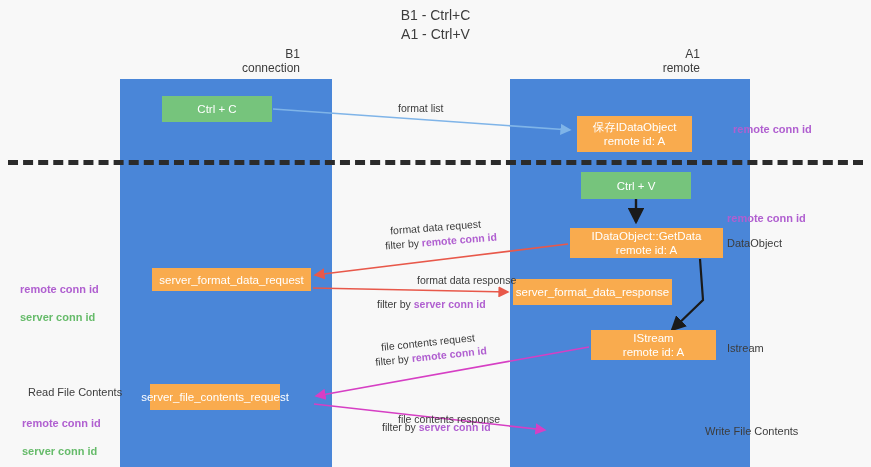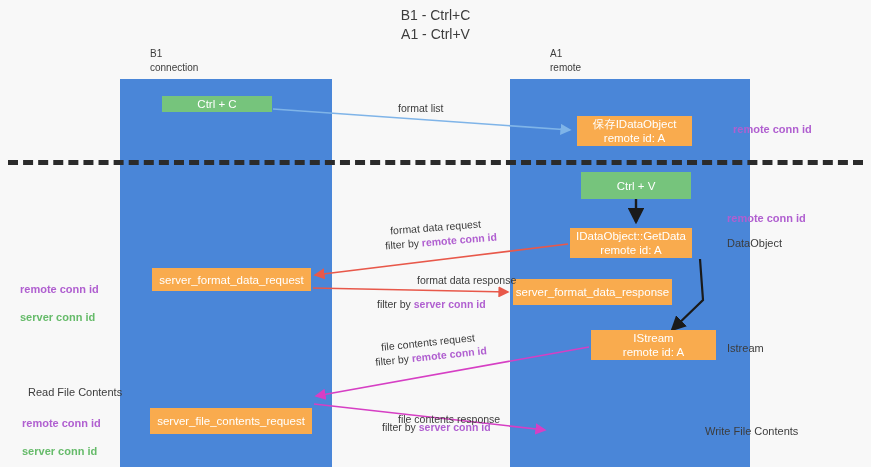--- a/index.html
+++ b/index.html
@@ -19,21 +19,21 @@
 
   
   #title{
     position:absolute;left:0;top:6px;width:871px;
     text-align:center;font-size:14px;line-height:19px;color:#3c3c3c;
     white-space:pre-line;
   }
 
   
   .lane-head{
-    position:absolute;text-align:left;font-size:10px;line-height:14px;
+    position:absolute;text-align:right;font-size:12px;line-height:14px;
     color:#3c3c3c;white-space:pre-line;
   }
   #head-b1{left:150px;top:47px;width:150px;}
   #head-a1{left:550px;top:47px;width:150px;}
 
   
   #divider{
     position:absolute;left:8px;top:160px;width:855px;height:0;
     border-top:5px dashed #2b2b2b;
   }
@@ -41,28 +41,28 @@
   
   .node{
     position:absolute;box-sizing:border-box;
     display:flex;flex-direction:column;align-items:center;justify-content:center;
     color:#ffffff;font-size:11.5px;line-height:14px;text-align:center;
     white-space:pre-line;
   }
   .green{background:#76c47c;}
   .orange{background:#f9ab4e;}
 
-  #n-ctrlc{left:162px;top:96px;width:110px;height:16px;}
-  #n-save-ido{left:577px;top:116px;width:115px;height:30px;}
+  #n-ctrlc{left:162px;top:96px;width:110px;height:26px;}
+  #n-save-ido{left:577px;top:116px;width:115px;height:36px;}
   #n-ctrlv{left:581px;top:172px;width:110px;height:27px;}
-  #n-getdata{left:570px;top:228px;width:122px;height:30px;}
+  #n-getdata{left:570px;top:228px;width:153px;height:30px;}
   #n-sfdreq{left:152px;top:268px;width:159px;height:23px;}
   #n-sfdresp{left:513px;top:279px;width:159px;height:26px;}
   #n-istream{left:591px;top:330px;width:125px;height:30px;}
-  #n-sfcreq{left:150px;top:384px;width:162px;height:26px;margin-top:24px;}
+  #n-sfcreq{left:150px;top:384px;width:130px;height:26px;}
   #n-sfcresp{left:549px;top:417px;width:159px;height:26px;}
 
   
   .annot{position:absolute;font-size:11px;line-height:14px;white-space:pre-line;}
   .annot.bold{font-weight:bold;}
   .purple{color:#b05fd0;}
   .green-txt{color:#66bb6a;}
 
   #a-remote-top{left:733px;top:122px;font-weight:bold;color:#b05fd0;}
   #a-remote-mid{left:727px;top:211px;font-weight:bold;color:#b05fd0;}

